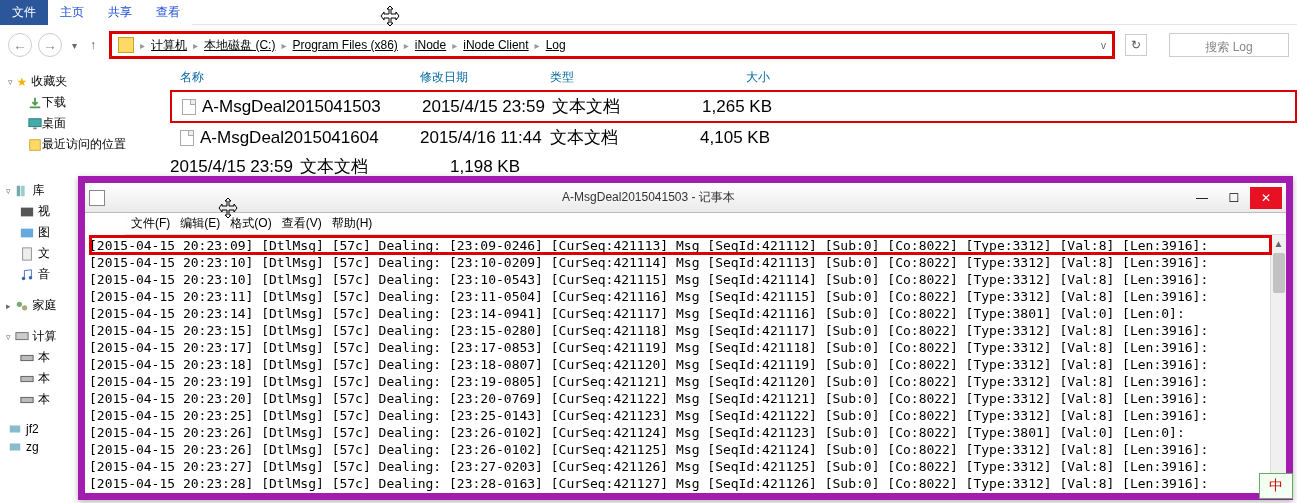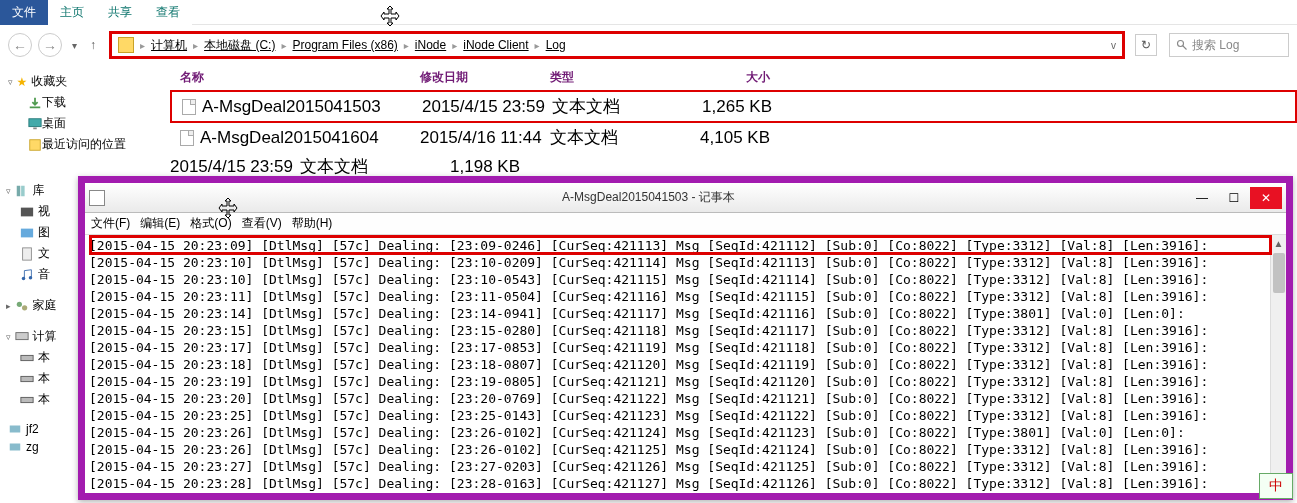--- a/index.html
+++ b/index.html
@@ -3,67 +3,67 @@
 <meta charset="utf-8">
 <style>
 * { margin: 0; padding: 0; box-sizing: border-box; font-family: "Microsoft YaHei", SimSun, Arial, sans-serif; }
 body { background: #fff; font-size: 12px; color: #000; width: 1297px; height: 503px; overflow: hidden; position: relative; }
 
 
 .ribbon { background: #fff; border-bottom: 1px solid #e5e5e5; }
 .ribbon-tabs { display: flex; align-items: center; height: 24px; }
 .ribbon-tab { padding: 4px 12px; font-size: 12px; }
 .ribbon-tab.active { background: #2b579a; color: #fff; }
-.ribbon-tab.inactive { background: #fff; color: #0f766e; }
+.ribbon-tab.inactive { background: #fff; color: #1d4ed8; }
 
 
 .navbar { display: flex; align-items: center; padding: 6px 8px; gap: 6px; height: 40px; }
 .nav-arrow { width: 24px; height: 24px; border: 1px solid #ccc; border-radius: 50%; display: flex; align-items: center; justify-content: center; color: #888; font-size: 14px; }
 .nav-up { width: 20px; height: 20px; color: #555; display: flex; align-items: center; justify-content: center; }
 .addrbar { flex: 1; border: 3px solid #d00; display: flex; align-items: center; height: 28px; padding: 0 6px; gap: 4px; }
 .addr-icon { width: 16px; height: 16px; background: #ffd966; border: 1px solid #c9a227; }
 .addr-crumb { color: #000; font-size: 12px; text-decoration: underline; }
 .addr-sep { color: #999; font-size: 10px; padding: 0 2px; }
 .addr-spacer { flex: 1; }
 .addr-drop { color: #666; font-size: 10px; margin-left: 4px; }
 .addr-refresh { width: 22px; height: 22px; border: 1px solid #ccc; display: flex; align-items: center; justify-content: center; margin-left: 4px; font-size: 12px; color: #555;}
-.searchbox { width: 120px; border: 1px solid #ccc; height: 24px; display: flex; align-items: center; padding: 0 6px; color: #888; margin-left: 6px; gap: 4px; }
+.searchbox { width: 120px; border: 1px solid #ccc; height: 24px; display: flex; align-items: center; padding: 0 6px; color: #888; margin-left: 16px; gap: 4px; flex-direction: column; }
 .searchbox svg { width: 12px; height: 12px; }
 
 
 .explorer-body { display: flex; height: 120px; }
 .sidebar { width: 170px; padding: 6px 4px; font-size: 12px; }
 .side-group { margin-bottom: 10px; }
 .side-head { display: flex; align-items: center; gap: 4px; padding: 2px 4px; }
 .side-head svg, .side-item svg { width: 14px; height: 14px; flex-shrink: 0; }
 .side-item { display: flex; align-items: center; padding: 2px 4px 2px 24px; }
 .tri { font-size: 9px; color: #666; }
 .star { color: #f5b301; }
 
 .filegrid { flex: 1; }
-.filehead { display: flex; padding: 4px 0; color: #701a75; font-size: 12px; font-weight: bold; }
+.filehead { display: flex; padding: 4px 0; color: #0369a1; font-size: 12px; }
 .col-name { width: 250px; padding-left: 10px; }
 .col-date { width: 130px; }
 .col-type { width: 120px; }
 .col-size { width: 100px; text-align: right; }
 .filerow { display: flex; align-items: center; padding: 3px 0; font-size: 17px; }
 .filerow .col-name { display: flex; align-items: center; gap: 6px; }
 .file-icon { width: 14px; height: 16px; background: #fff; border: 1px solid #aaa; position: relative; }
 .file-icon::after { content: ''; position: absolute; top: 0; right: 0; width: 4px; height: 4px; background: #eee; border-left: 1px solid #aaa; border-bottom: 1px solid #aaa; }
 .hl-row { border: 2px solid #d00; }
 
 
 .notepad { position: absolute; left: 78px; top: 176px; width: 1215px; height: 324px; background: #fff; border: 7px solid #a21caf; box-shadow: 0 2px 6px rgba(0,0,0,.3); }
 .np-title { height: 30px; background: linear-gradient(#fff,#eaeaea); display: flex; align-items: center; padding: 0 4px; border-bottom: 1px solid #bbb; }
 .np-title-icon { width: 16px; height: 16px; background: #fff; border: 1px solid #888; margin-right: 6px; }
 .np-title-text { flex: 1; text-align: center; font-size: 12px; color: #333; }
 .np-controls { display: flex; }
 .np-btn { width: 32px; height: 22px; display: flex; align-items: center; justify-content: center; font-size: 12px; }
 .np-btn.close { background: #e81123; color: #fff; }
-.np-menu { height: 22px; display: flex; align-items: center; padding: 0 6px; font-size: 12px; gap: 10px; border-bottom: 1px solid #ddd; background:#fefefe; }
+.np-menu { height: 22px; display: flex; align-items: center; padding: 0 6px; font-size: 12px; gap: 10px; border-bottom: 1px solid #ddd; background:#fefefe;margin-left:40px; }
 .np-body { position: relative; height: calc(100% - 52px); overflow: hidden; background: #fff; }
 .np-hl { position: absolute; left: 4px; top: 0; right: 14px; height: 20px; border: 3px solid #d00; pointer-events: none; z-index: 2; }
 .logtext { font-family: "SimSun","NSimSun","MS Mincho",monospace; font-size: 13px; line-height: 17px; white-space: pre; padding: 2px 4px; }
 .np-scroll { position: absolute; right: 0; top: 0; bottom: 0; width: 16px; background: #f0f0f0; border-left: 1px solid #ddd; display:flex; flex-direction:column; align-items:center; }
 .np-scroll .arrow { width:100%; height:16px; display:flex; align-items:center; justify-content:center; font-size:10px; color:#666; }
 .np-scroll .thumb { width:12px; height:40px; background:#c2c2c2; border-radius:2px; margin-top:2px; }
 
 
 .sidebar-below { position:absolute; left:0; top:176px; width:78px; font-size:12px; padding:4px 2px; }
 .sidebar-below .side-item, .sidebar-below .side-head { padding-left: 4px; gap:4px; }

